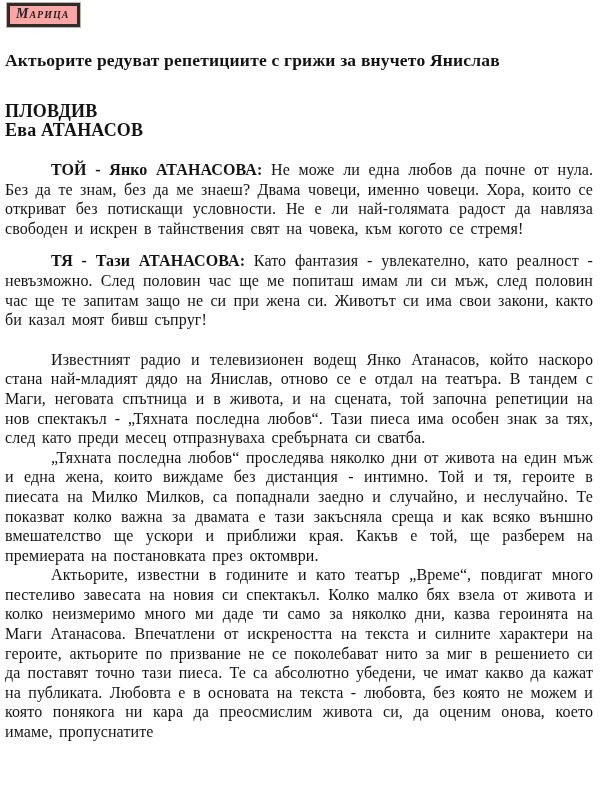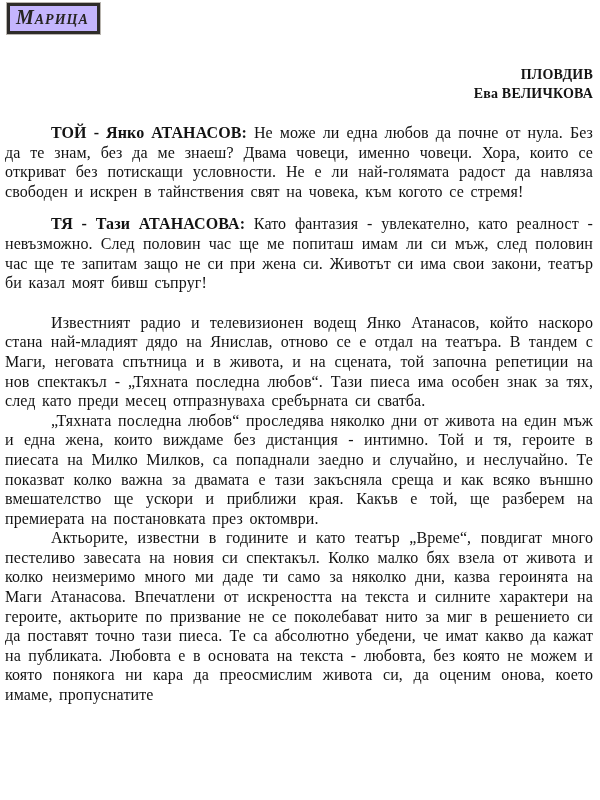--- a/index.html
+++ b/index.html
@@ -17,24 +17,24 @@
   .page {
     padding: 0 7px 0 5px;
   }
   .masthead {
     padding-top: 3px;
   }
   .logo-box {
     display: inline-block;
     border: 3px solid #2e2c2a;
     outline: 1px solid #b9b5af;
-    background: #c4b5fd;
+    background: #fca5a5;
     padding: 0 8px 2px 6px;
     margin-left: 2px;
-    font-size: 20px;
+    font-size: 14px;
     font-weight: bold;
     font-style: italic;
     font-variant: small-caps;
     letter-spacing: 1px;
     color: #262422;
   }
   .date-line {
     font-weight: bold;
     font-size: 17px;
     letter-spacing: 0.3px;
@@ -42,24 +42,23 @@
   }
   .headline {
     font-size: 17.5px;
     font-weight: bold;
     margin: 23px 0 0 0;
     letter-spacing: 0.2px;
   }
   .byline {
     margin-top: 31px;
     font-weight: bold;
-    font-size: 14px;
+    font-size: 18px;
     line-height: 19px;
     letter-spacing: 0.2px;
-    text-align: right;
   }
   p.body-par {
     font-size: 16px;
     line-height: 19.6px;
     text-align: justify;
     text-indent: 46px;
     margin: 0;
     word-spacing: 2.5px;
     letter-spacing: 0.1px;
   }
@@ -70,29 +69,30 @@
 </style>
 </head>
 <body>
 
 <div class="page">
 
   <div class="masthead">
     <div class="logo-box">Марица</div>
   </div>
 
+  <h1 class="headline">Актьорите редуват репетициите с грижи за внучето Янислав</h1>
 
   <div class="byline">
     <div>ПЛОВДИВ</div>
-    <div>Ева ВЕЛИЧКОВА</div>
+    <div>Ева АТАНАСОВ</div>
   </div>
 
-  <p class="body-par gap-small"><span class="par-lead">ТОЙ - Янко АТАНАСОВ:</span><span> Не може ли една любов да почне от нула. Без да те знам, без да ме знаеш? Двама човеци, именно човеци. Хора, които се откриват без потискащи условности. Не е ли най-голямата радост да навляза свободен и искрен в тайнствения свят на човека, към когото се стремя!</span></p>
+  <p class="body-par gap-small"><span class="par-lead">ТОЙ - Янко АТАНАСОВА:</span><span> Не може ли една любов да почне от нула. Без да те знам, без да ме знаеш? Двама човеци, именно човеци. Хора, които се откриват без потискащи условности. Не е ли най-голямата радост да навляза свободен и искрен в тайнствения свят на човека, към когото се стремя!</span></p>
 
-  <p class="body-par gap-tiny"><span class="par-lead">ТЯ - Тази АТАНАСОВА:</span><span> Като фантазия - увлекателно, като реалност - невъзможно. След половин час ще ме попиташ имам ли си мъж, след половин час ще те запитам защо не си при жена си. Животът си има свои закони, театър би казал моят бивш съпруг!</span></p>
+  <p class="body-par gap-tiny"><span class="par-lead">ТЯ - Тази АТАНАСОВА:</span><span> Като фантазия - увлекателно, като реалност - невъзможно. След половин час ще ме попиташ имам ли си мъж, след половин час ще те запитам защо не си при жена си. Животът си има свои закони, както би казал моят бивш съпруг!</span></p>
 
   <p class="body-par gap-large"><span>Известният радио и телевизионен водещ Янко Атанасов, който наскоро стана най-младият дядо на Янислав, отново се е отдал на театъра. В тандем с Маги, неговата спътница и в живота, и на сцената, той започна репетиции на нов спектакъл - „Тяхната последна любов“. Тази пиеса има особен знак за тях, след като преди месец отпразнуваха сребърната си сватба.</span></p>
 
   <p class="body-par"><span>„Тяхната последна любов“ проследява няколко дни от живота на един мъж и една жена, които виждаме без дистанция - интимно. Той и тя, героите в пиесата на Милко Милков, са попаднали заедно и случайно, и неслучайно. Те показват колко важна за двамата е тази закъсняла среща и как всяко външно вмешателство ще ускори и приближи края. Какъв е той, ще разберем на премиерата на постановката през октомври.</span></p>
 
   <p class="body-par"><span>Актьорите, известни в годините и като театър „Време“, повдигат много пестеливо завесата на новия си спектакъл. Колко малко бях взела от живота и колко неизмеримо много ми даде ти само за няколко дни, казва героинята на Маги Атанасова. Впечатлени от искреността на текста и силните характери на героите, актьорите по призвание не се поколебават нито за миг в решението си да поставят точно тази пиеса. Те са абсолютно убедени, че имат какво да кажат на публиката. Любовта е в основата на текста - любовта, без която не можем и която понякога ни кара да преосмислим живота си, да оценим онова, което имаме, пропуснатите</span></p>
 
 </div>
 
 </body></html>

